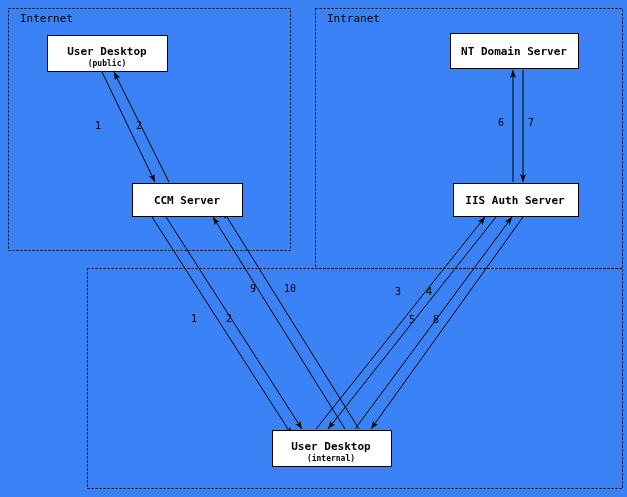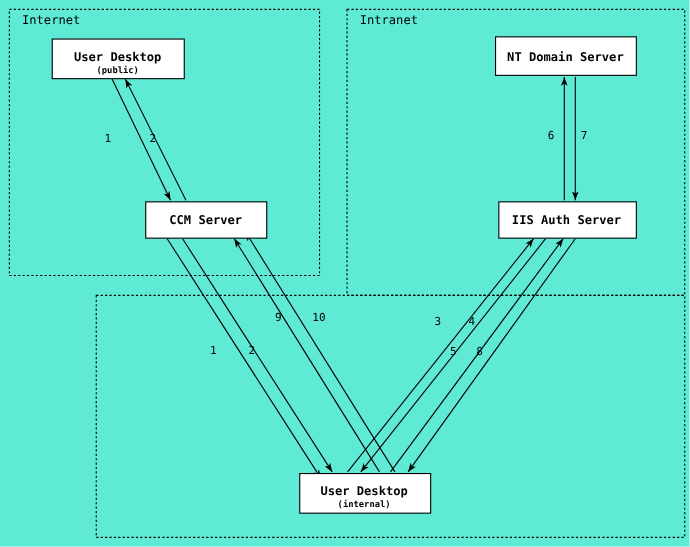--- a/index.html
+++ b/index.html
@@ -4,21 +4,21 @@
 <style>
   html, body {
     margin: 0;
     padding: 0;
     background: #ffffff;
   }
   #canvas {
     position: relative;
     width: 627px;
     height: 497px;
-    background: #5eead4;
+    background: #3b82f6;
     font-family: "DejaVu Sans Mono", "Liberation Mono", monospace;
     overflow: hidden;
   }
   svg.layer {
     position: absolute;
     top: 0;
     left: 0;
     width: 627px;
     height: 497px;
   }

